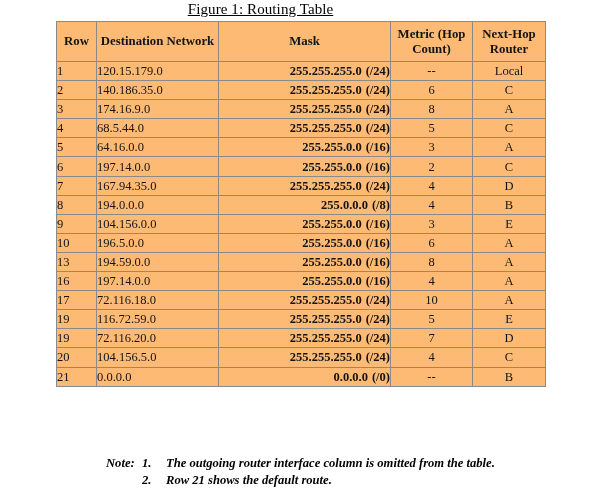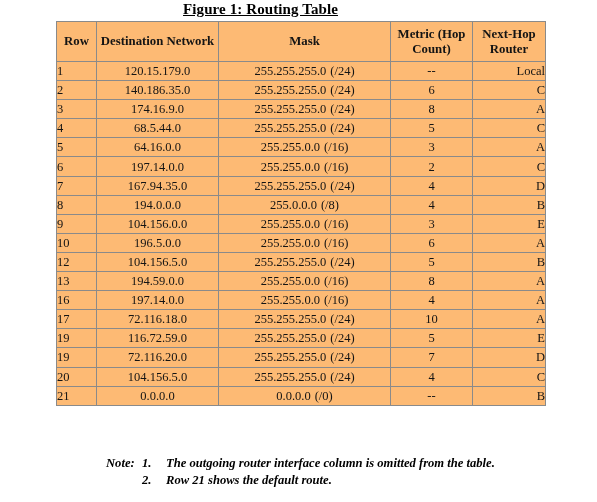--- a/index.html
+++ b/index.html
@@ -17,21 +17,21 @@
   }
 
   
   #figure-title {
     position: absolute;
     left: 0;
     top: 1px;
     width: 521px;
     text-align: center;
     font-size: 15px;
-    font-weight: bold;
+    font-weight: normal;
     letter-spacing: 0.1px;
   }
   #figure-title span {
     text-decoration: underline;
     text-underline-offset: 1px;
   }
 
   
   #routing-table-wrap {
     position: absolute;
@@ -68,24 +68,24 @@
 
   
   col.c-row   { width: 40px; }
   col.c-dest  { width: 122px; }
   col.c-mask  { width: 172px; }
   col.c-metric{ width: 82px; }
   col.c-hop   { width: 73px; }
 
   
   td.row-num  { text-align: left;   padding-left: 6px; }
-  td.dest     { text-align: center;   padding-left: 9px; }
-  td.mask     { text-align: center;   padding-left: 9px; }
+  td.dest     { text-align: left;   padding-left: 9px; }
+  td.mask     { text-align: right;   padding-left: 9px; font-weight: bold; }
   td.metric   { text-align: center; }
-  td.hop      { text-align: right; }
+  td.hop      { text-align: center; }
 
   .mask-prefix { padding-left: 4px; }
 
   
   #notes {
     position: absolute;
     left: 63px;
     top: 455px;
     width: 520px;
     font-size: 12.6px;
@@ -199,27 +199,20 @@
           <td class="hop">E</td>
         </tr>
         <tr>
           <td class="row-num">10</td>
           <td class="dest">196.5.0.0</td>
           <td class="mask"><span>255.255.0.0</span><span class="mask-prefix">(/16)</span></td>
           <td class="metric">6</td>
           <td class="hop">A</td>
         </tr>
         <tr>
-          <td class="row-num">12</td>
-          <td class="dest">104.156.5.0</td>
-          <td class="mask"><span>255.255.255.0</span><span class="mask-prefix">(/24)</span></td>
-          <td class="metric">5</td>
-          <td class="hop">B</td>
-        </tr>
-        <tr>
           <td class="row-num">13</td>
           <td class="dest">194.59.0.0</td>
           <td class="mask"><span>255.255.0.0</span><span class="mask-prefix">(/16)</span></td>
           <td class="metric">8</td>
           <td class="hop">A</td>
         </tr>
         <tr>
           <td class="row-num">16</td>
           <td class="dest">197.14.0.0</td>
           <td class="mask"><span>255.255.0.0</span><span class="mask-prefix">(/16)</span></td>

